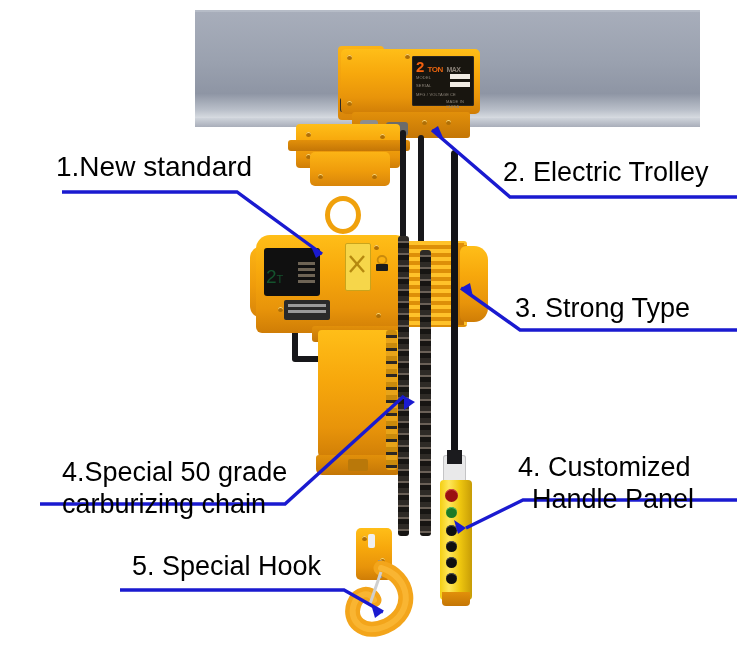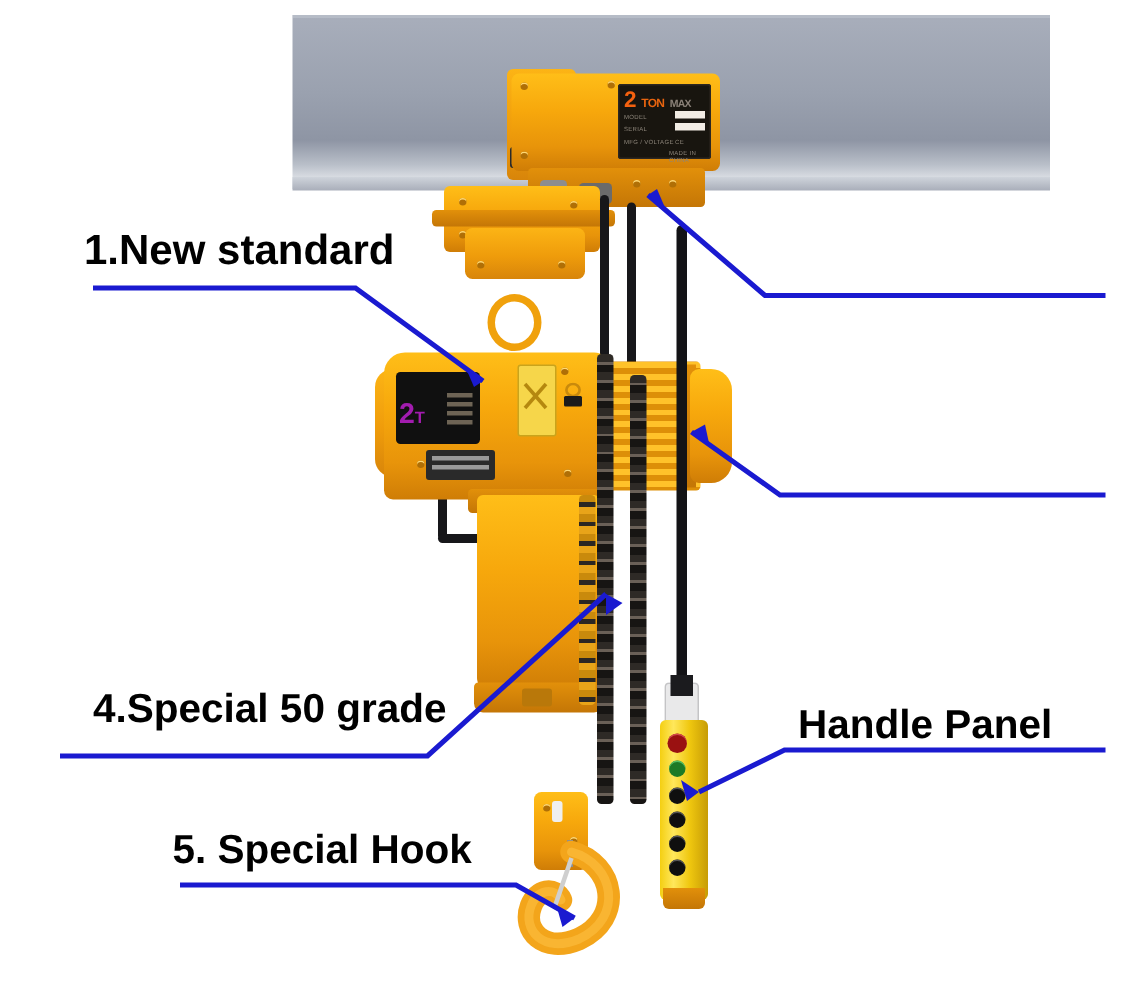--- a/index.html
+++ b/index.html
@@ -6,30 +6,30 @@
   body{
     width:750px;height:657px;
     background:#ffffff;
     font-family:"Liberation Sans", sans-serif;
     overflow:hidden;
     position:relative;
   }
   #stage{position:absolute;left:0;top:0;width:750px;height:657px;background:#fff;}
 
   
-  .callout{position:absolute;color:#000;font-weight:700;line-height:1.18;white-space:nowrap;}
+  .callout{position:absolute;color:#000;font-weight:400;line-height:1.18;white-space:nowrap;}
   .callout .ln{display:block;}
   .c1{left:56px;top:150px;font-size:28px;}
   .c2{left:503px;top:157px;font-size:27px;}
   .c3{left:515px;top:293px;font-size:27px;}
   .c3 .ln2{padding-left:38px;}
   .c4{left:62px;top:457px;font-size:27px;}
   .c5{left:518px;top:452px;font-size:27px;}
-  .c5 .ln2{padding-left:14px;margin-top:16px;}
-  .c6{left:115px;top:551px;font-size:27px;}
+  .c5 .ln2{padding-left:14px;}
+  .c6{left:132px;top:551px;font-size:27px;}
 
   svg.overlay{position:absolute;left:0;top:0;width:750px;height:657px;pointer-events:none;}
 
   
   .part{position:absolute;}
 
   
   #ibeam{left:195px;top:10px;width:505px;height:116px;
     background:linear-gradient(180deg,#a8aebb 0%,#9aa1af 45%,#8e95a4 72%,#b9bfc9 86%,#d7dbe1 93%,#c3c8d1 100%);
     box-shadow:inset 0 2px 0 #b6bcc7;}
@@ -61,21 +61,21 @@
   #susp{left:296px;top:124px;width:104px;height:44px;border-radius:4px;}
   #susp2{left:310px;top:152px;width:80px;height:34px;border-radius:5px;}
   #eye{left:325px;top:196px;width:26px;height:28px;border-radius:50%;
     border:5px solid #f0a10c;background:transparent;}
   #susp-bar{left:288px;top:140px;width:122px;height:11px;border-radius:3px;}
 
   
   #hoist{left:256px;top:235px;width:150px;height:98px;border-radius:14px 10px 6px 6px;}
   #hoist-nose{left:250px;top:246px;width:26px;height:72px;border-radius:12px 4px 4px 12px;}
   #hoist-plate{left:264px;top:248px;width:56px;height:48px;background:#101010;border-radius:3px;}
-  #hoist-2t{position:absolute;left:266px;top:266px;font-size:19px;color:#a21caf;font-weight:700;}
+  #hoist-2t{position:absolute;left:266px;top:266px;font-size:19px;color:#14532d;font-weight:400;}
   #hoist-2t small{font-size:11px;}
   #hoist-bars{position:absolute;left:298px;top:262px;width:17px;height:26px;}
   #hoist-bars i{display:block;height:3px;background:#6e6455;margin-bottom:3px;}
   #warn{left:345px;top:243px;width:24px;height:46px;background:#f6d64a;border:1px solid #c9a41c;border-radius:2px;}
   #warn-x{position:absolute;left:348px;top:254px;width:18px;height:20px;}
   #badge{left:374px;top:255px;width:16px;height:18px;}
   #grill{left:284px;top:300px;width:46px;height:20px;background:#2a2a2a;border-radius:2px;}
   .grill-l{position:absolute;height:3px;background:#9a9a9a;}
 
   
@@ -265,29 +265,35 @@
       <polygon points="404,396 404,410 415,402"></polygon>
       <polygon points="466,528 454,520 458,534"></polygon>
       <polygon points="383,612 371,604 375,618"></polygon>
     </g>
   </svg>
 
   <div class="callout c1">
     <span class="ln ln1">1.New standard</span>
   </div>
 
+  <div class="callout c2">
+    <span class="ln ln1">2. Electric Trolley</span>
+  </div>
 
   <div class="callout c3">
+    <span class="ln ln1">3. Strong Type</span>
   </div>
 
   <div class="callout c4">
     <span class="ln ln1">4.Special 50 grade</span>
+    <span class="ln ln2">carburizing chain</span>
   </div>
 
   <div class="callout c5">
+    <span class="ln ln1">4. Customized</span>
     <span class="ln ln2">Handle Panel</span>
   </div>
 
   <div class="callout c6">
     <span class="ln ln1">5. Special Hook</span>
   </div>
 
 </div>
 
 </body></html>

